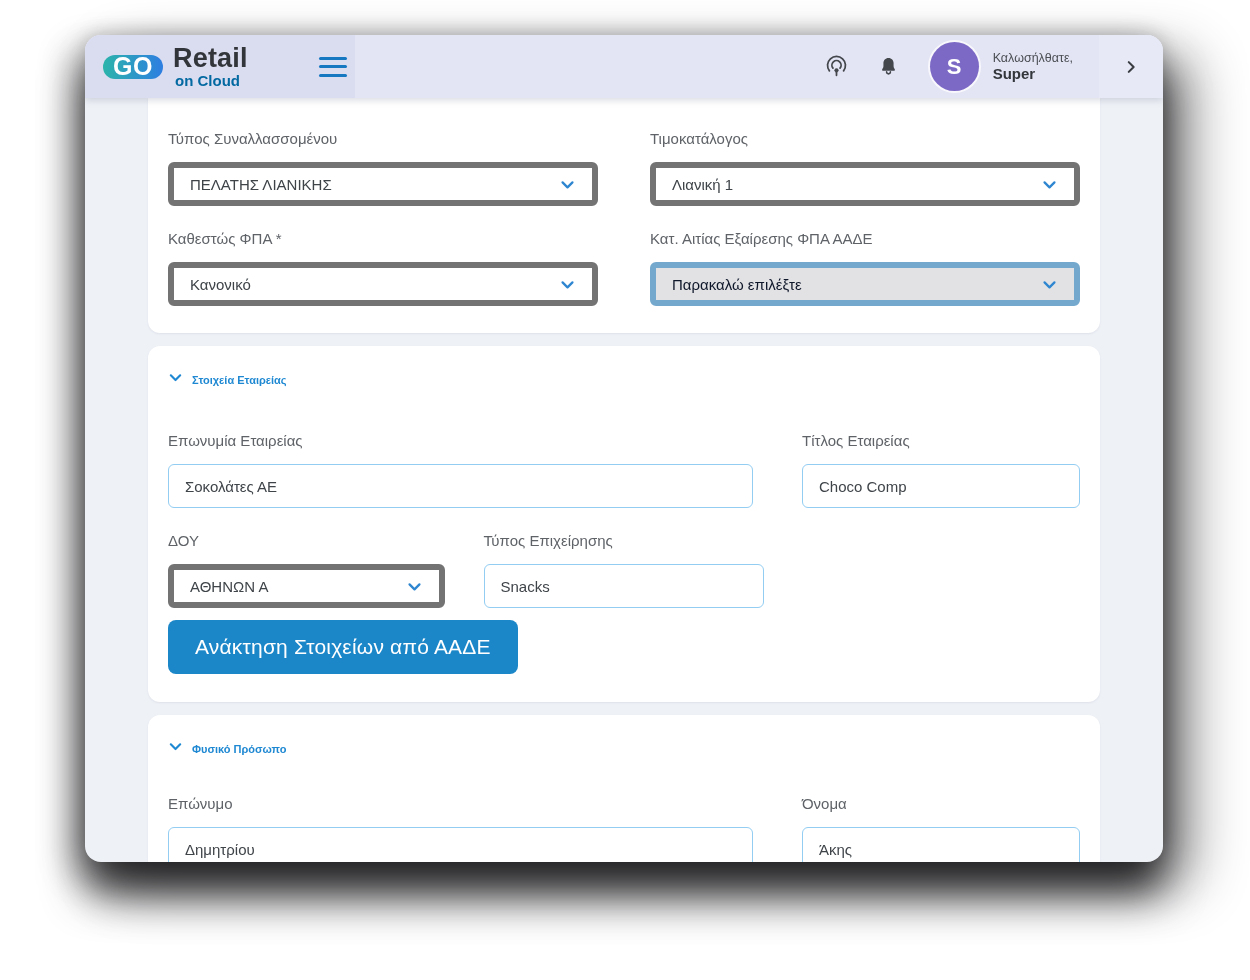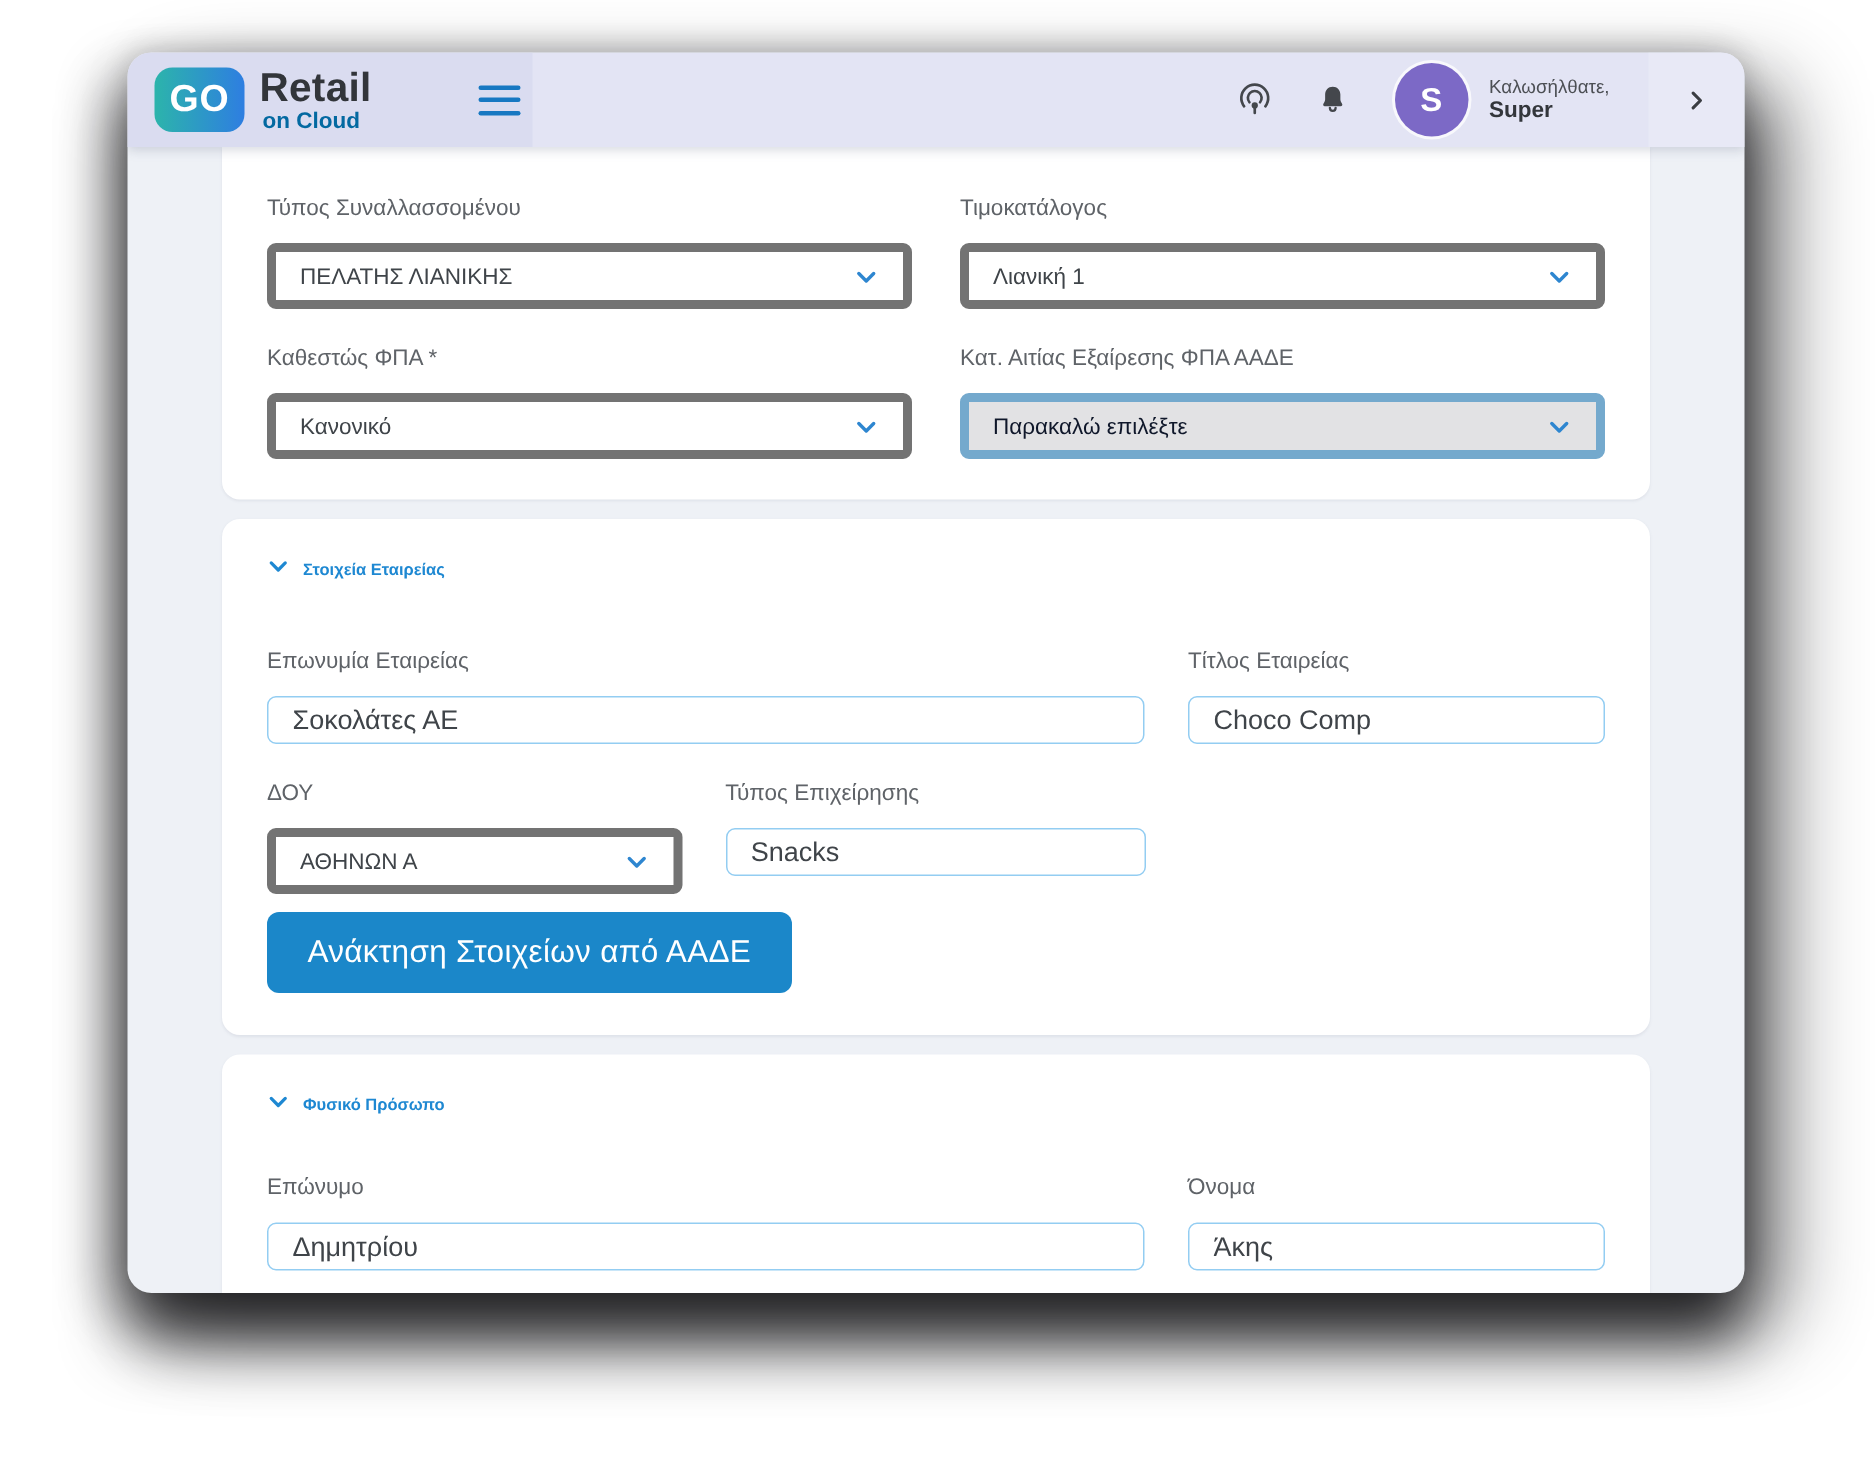--- a/index.html
+++ b/index.html
@@ -22,21 +22,21 @@
   .app-header {
     position:relative; z-index:5; display:flex; align-items:stretch;
     height:63px; background:#e3e4f4;
     box-shadow:0 2px 7px rgba(110,120,145,0.28);
   }
   .brand-section {
     width:270px; background:#dadcf0; display:flex; align-items:center;
     padding:0 8px 0 18px; flex-shrink:0;
   }
   .logo-badge {
-    width:60px; height:43px; border-radius:12px;
+    width:60px; height:24px; border-radius:12px;
     background:linear-gradient(90deg,#2cb4ab 0%, #2e7ee1 100%);
     color:#fff; font-size:25px; font-weight:bold; letter-spacing:0.5px;
     display:flex; align-items:center; justify-content:center; flex-shrink:0;
   }
   .brand-text { margin-left:10px; display:flex; flex-direction:column; line-height:1; }
   .brand-name { font-size:27px; font-weight:600; color:#32353a; letter-spacing:0.2px; }
   .brand-sub  { font-size:15px; font-weight:600; color:#0369a1; margin-top:1px; margin-left:2px; }
   .hamburger { margin-left:auto; width:28px; height:22px; display:flex; flex-direction:column;
                justify-content:space-between; cursor:pointer; padding:1px 0; }
   .hamburger span { display:block; height:3px; border-radius:2px; background:#1778c2; }
@@ -50,43 +50,43 @@
             display:flex; align-items:center; justify-content:center;
             box-shadow:0 0 0 2px rgba(255,255,255,0.75); cursor:pointer; margin-left:2px; }
   .welcome { display:flex; flex-direction:column; line-height:1.15; margin-left:-12px; }
   .welcome-label { font-size:12.5px; color:#4c4f54; }
   .welcome-user  { font-size:15px; font-weight:bold; color:#33363b; }
   .header-expand { width:64px; background:#e8e9f6; display:flex; align-items:center;
                    justify-content:center; cursor:pointer; }
 
   
   .content { position:relative; height:764px; padding:0 63px; overflow:hidden; }
-  .card { background:#ffffff; border-radius:12px; padding:28px 30px;
+  .card { background:#ffffff; border-radius:12px; padding:28px 20px;
           box-shadow:0 1px 2px rgba(140,150,170,0.16); }
   .card-first { border-radius:0 0 12px 12px; padding-top:32px; padding-bottom:27px; }
   .card + .card { margin-top:13px; }
   .card-last { padding-bottom:60px; }
 
   .field-grid-2 { display:grid; grid-template-columns:430px 430px; justify-content:space-between; }
   .row-gap { margin-top:24px; }
 
   .field-label { font-size:15px; color:#5f6368; margin-bottom:15px; display:block; }
 
   .select-box {
     height:44px; border:6px solid #737373; border-radius:6px; background:#fff;
     display:flex; align-items:center; justify-content:space-between;
     padding:0 16px; cursor:pointer;
   }
   .select-value { font-size:15px; color:#3f4449; }
   .select-box.disabled { background:#e2e2e4; border-color:#74a9cd; cursor:default; }
   .select-box.disabled .select-value { color:#0f172a; }
 
   .text-input {
-    width:100%; height:32px; border:1px solid #93cdf2; border-radius:6px;
-    background:#fff; padding:0 16px; font-size:18px; color:#3f4449;
+    width:100%; height:44px; border:1px solid #93cdf2; border-radius:6px;
+    background:#fff; padding:0 16px; font-size:15px; color:#3f4449;
     font-family:"Liberation Sans", sans-serif; outline:none;
   }
 
   .section-head { display:flex; align-items:center; gap:9px; cursor:pointer; }
   .section-title { font-size:11px; font-weight:bold; color:#1e88d2; }
   .section-chevron { display:flex; margin-top:-6px; }
 
   .company-row-a { display:grid; grid-template-columns:585px 278px; justify-content:space-between;
                    margin-top:46px; }
   .company-row-b { display:grid; grid-template-columns:277px 280px 278px; justify-content:space-between;

